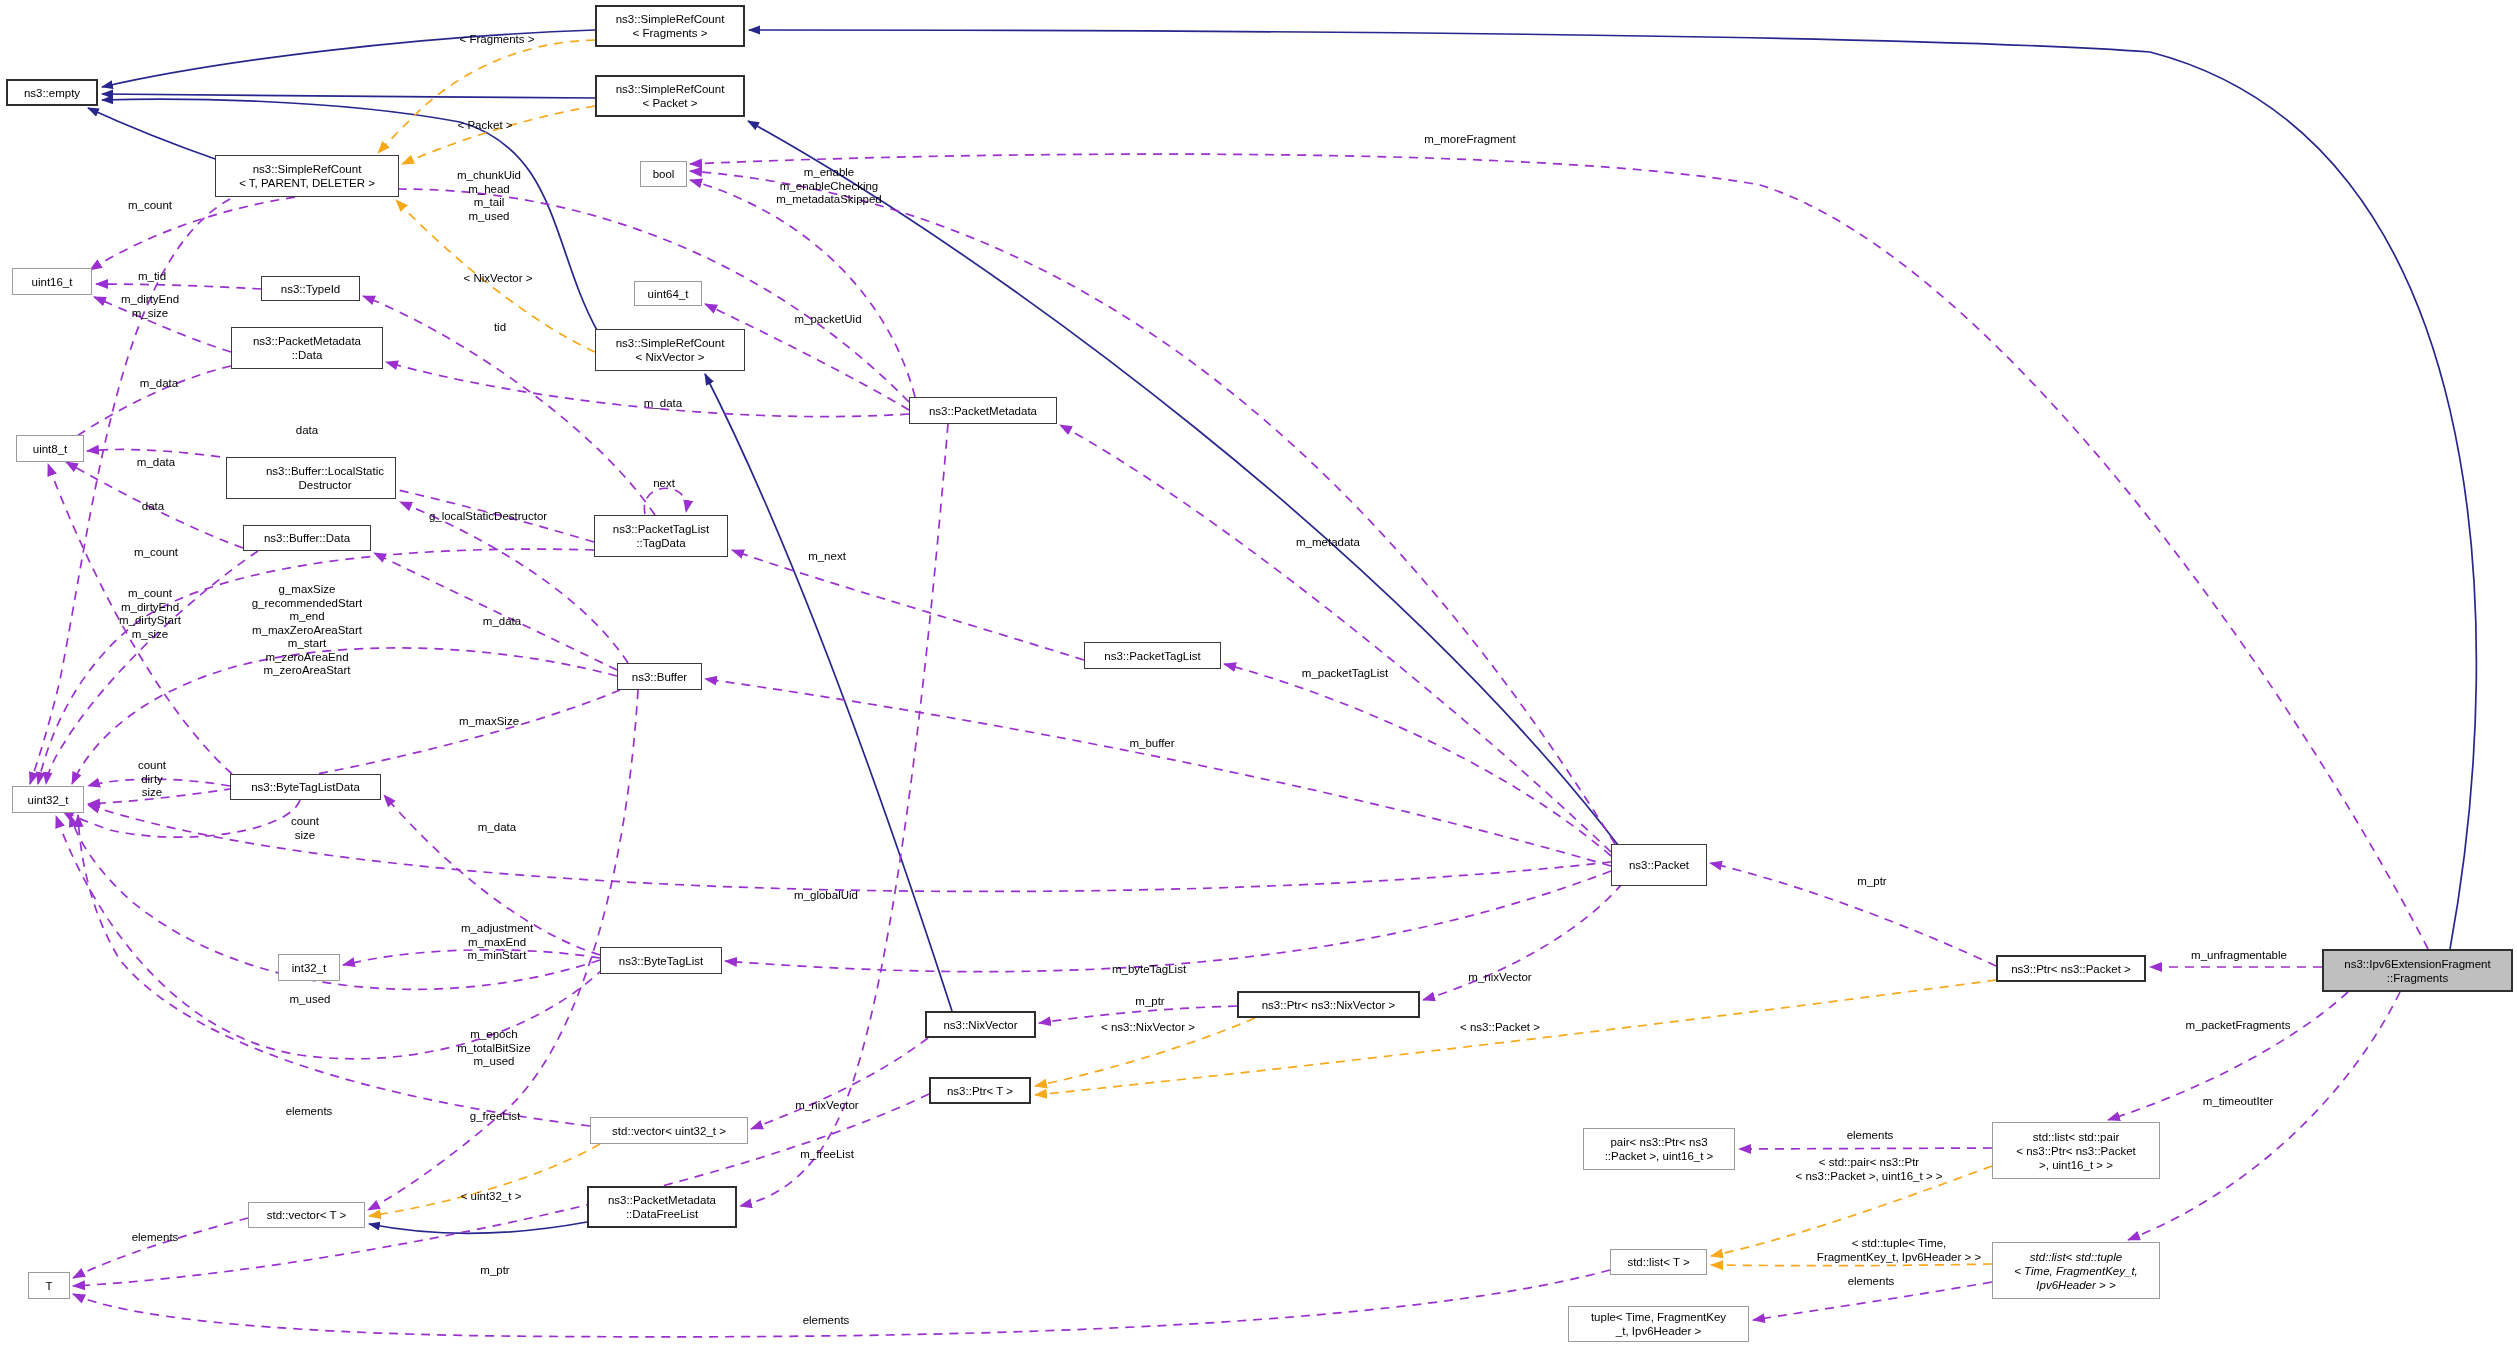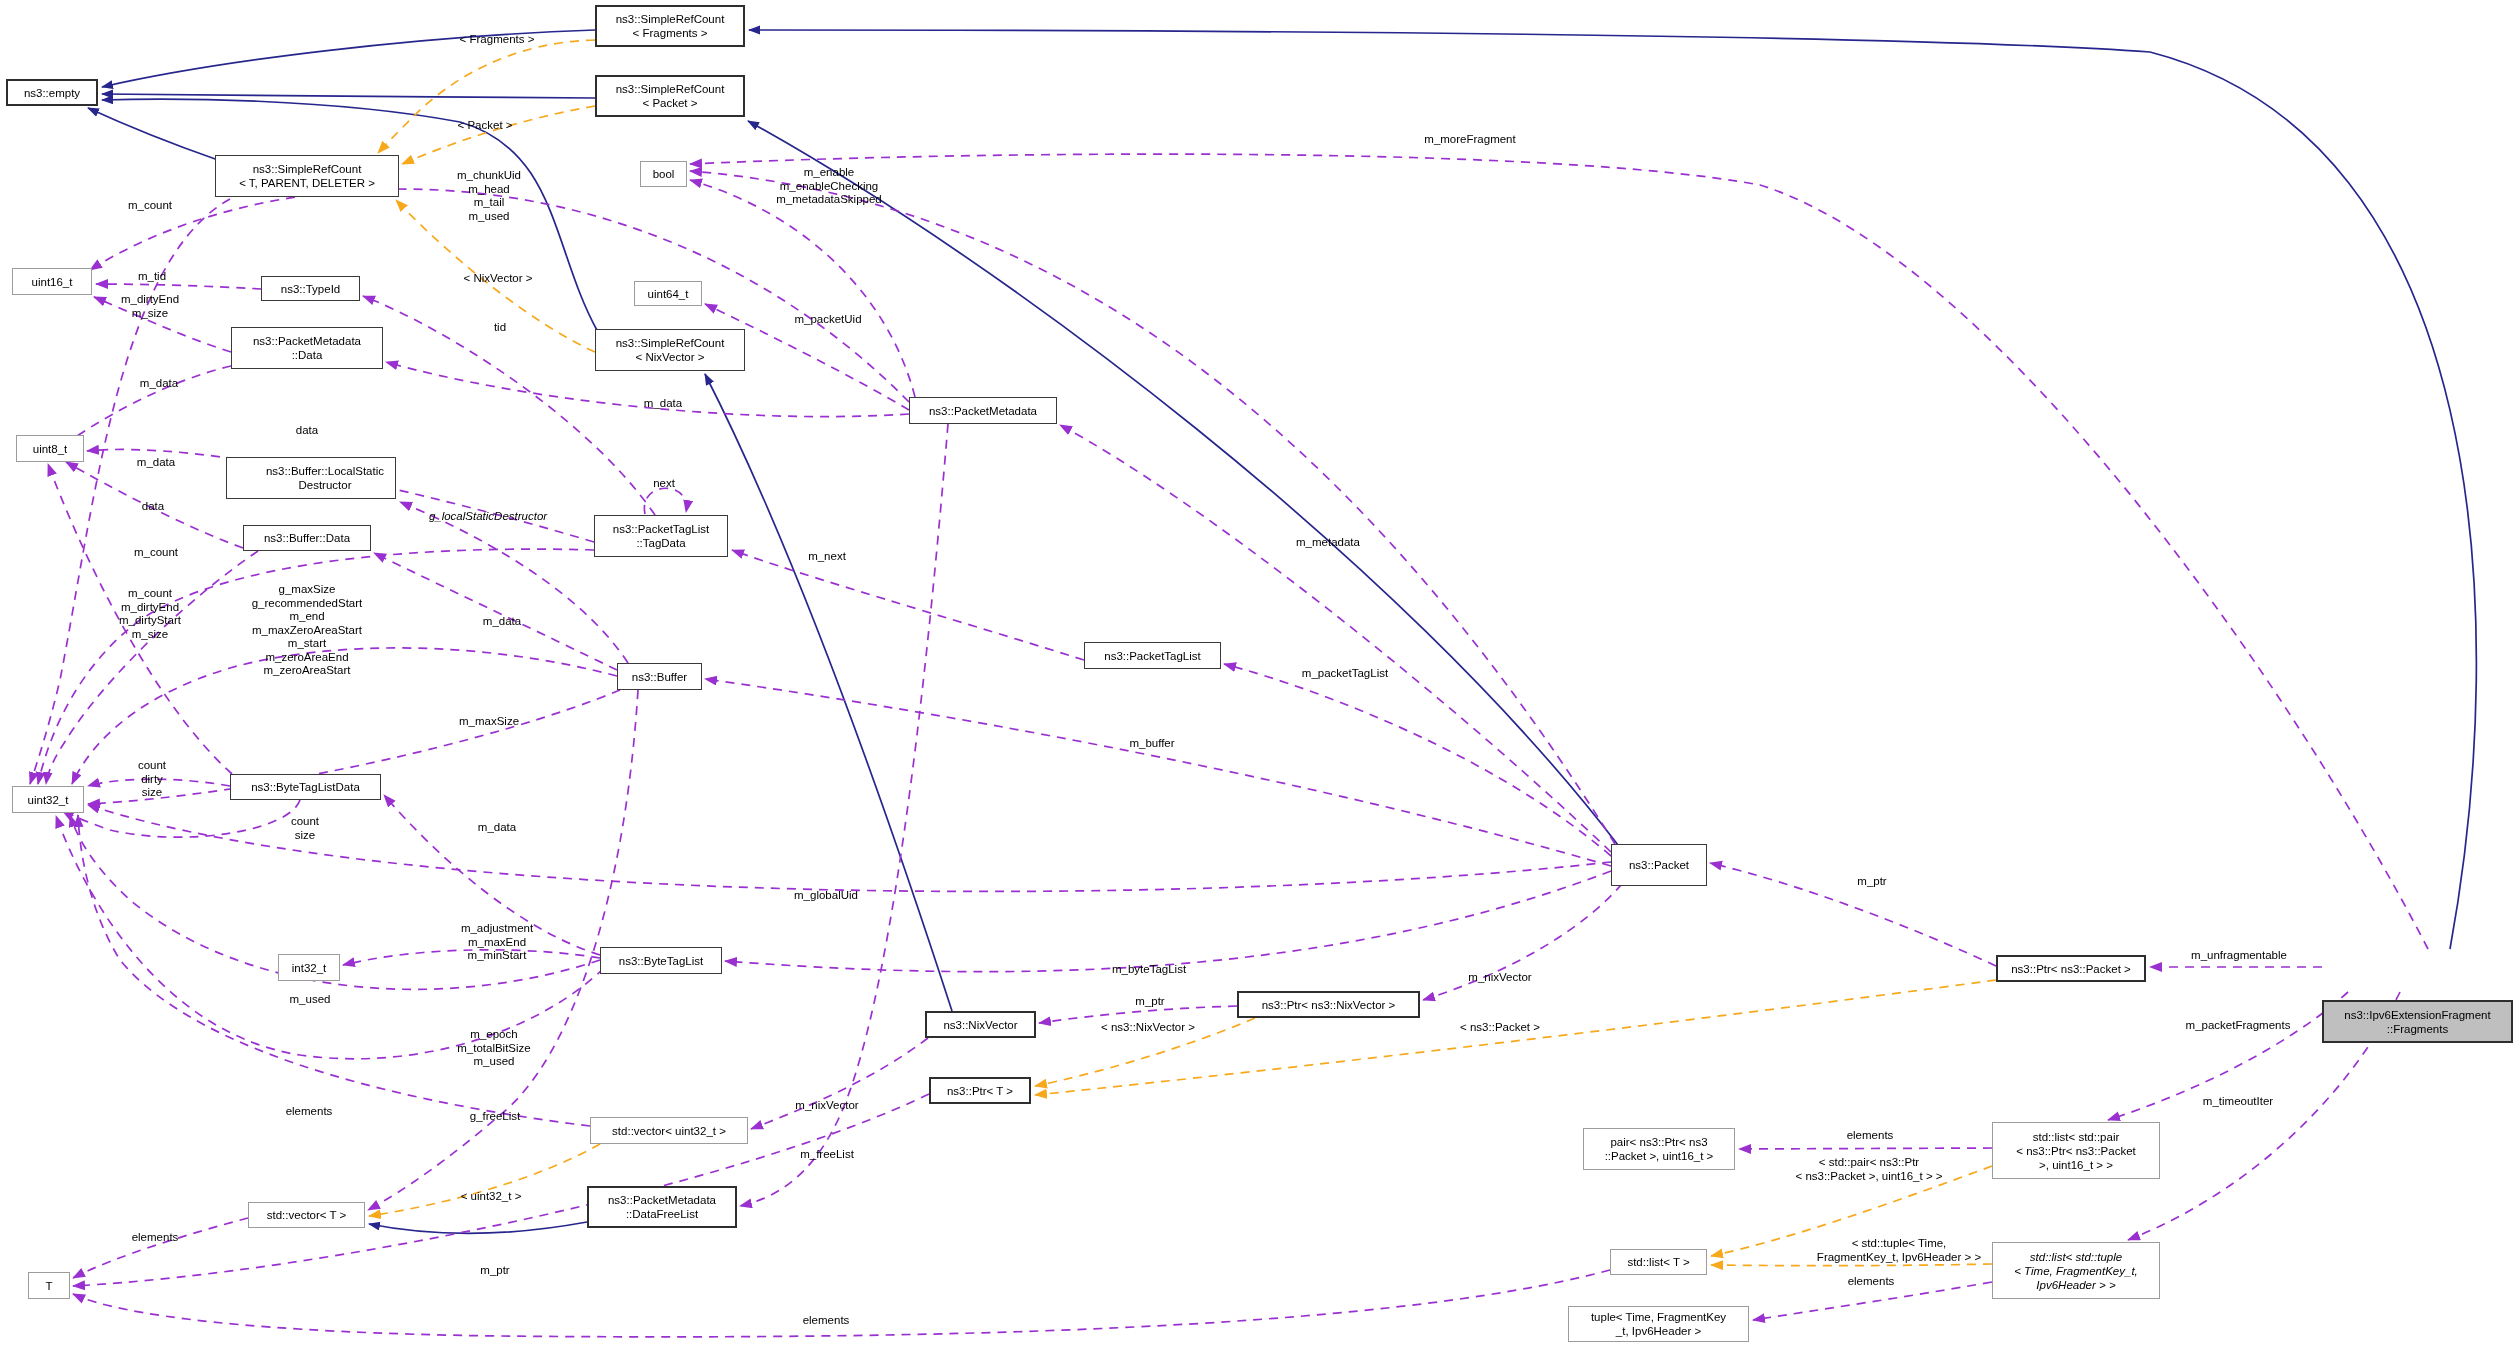--- a/index.html
+++ b/index.html
@@ -137,21 +137,21 @@
     <div class="elabel" style="left: 494px; top: 1048px;">m_epoch
 m_totalBitSize
 m_used</div>
     <div class="elabel" style="left: 309px; top: 1112px;">elements</div>
     <div class="elabel" style="left: 826px; top: 896px;">m_globalUid</div>
     <div class="elabel" style="left: 152px; top: 779px;">count
 dirty
 size</div>
     <div class="elabel" style="left: 305px; top: 828px;">count
 size</div>
-    <div class="elabel" style="left: 488px; top: 517px; font-style: italic;">g_localStaticDestructor</div>
+    <div class="elabel" style="left: 488px; top: 517px;">g_localStaticDestructor</div>
     <div class="elabel" style="left: 502px; top: 622px;">m_data</div>
     <div class="elabel" style="left: 827px; top: 557px;">m_next</div>
     <div class="elabel" style="left: 664px; top: 484px;">next</div>
     <div class="elabel" style="left: 1328px; top: 543px;">m_metadata</div>
     <div class="elabel" style="left: 1345px; top: 674px;">m_packetTagList</div>
     <div class="elabel" style="left: 1152px; top: 744px;">m_buffer</div>
     <div class="elabel" style="left: 1149px; top: 970px;">m_byteTagList</div>
     <div class="elabel" style="left: 497px; top: 828px;">m_data</div>
     <div class="elabel" style="left: 497px; top: 942px;">m_adjustment
 m_maxEnd
@@ -222,15 +222,15 @@
 ::Packet &gt;, uint16_t &gt;</div>
     <div class="node prim" style="left: 1992px; top: 1122px; width: 168px; height: 57px;">std::list&lt; std::pair
 &lt; ns3::Ptr&lt; ns3::Packet
 &gt;, uint16_t &gt; &gt;</div>
     <div class="node prim" style="left: 1610px; top: 1249px; width: 97px; height: 26px;">std::list&lt; T &gt;</div>
     <div class="node prim" style="left: 1992px; top: 1242px; width: 168px; height: 57px; font-style: italic;">std::list&lt; std::tuple
 &lt; Time, FragmentKey_t,
 Ipv6Header &gt; &gt;</div>
     <div class="node prim" style="left: 1568px; top: 1306px; width: 181px; height: 36px;">tuple&lt; Time, FragmentKey
 _t, Ipv6Header &gt;</div>
-    <div class="node main" style="left: 2322px; top: 1000px; width: 191px; height: 43px;">ns3::Ipv6ExtensionFragment
+    <div class="node main" style="left: 2322px; top: 949px; width: 191px; height: 43px;">ns3::Ipv6ExtensionFragment
 ::Fragments</div>
   </div>
 
 </body></html>

